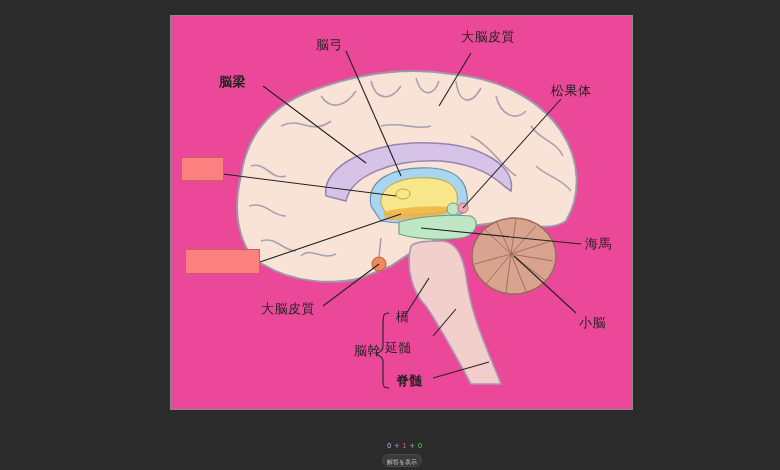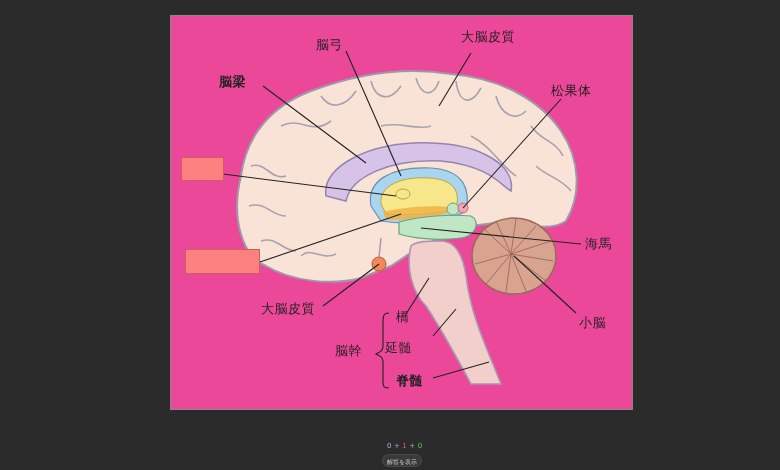--- a/index.html
+++ b/index.html
@@ -112,21 +112,21 @@
     <path d="M218,297 C212,297 212,300 212,310 L212,330 C212,336 208,336 205,338 C208,340 212,340 212,346 L212,365 C212,372 214,372 218,372" fill="none" stroke="#222" stroke-width="1.1"></path>
   </svg>
 
   <div class="label" style="left:145px;top:20px;">脳弓</div>
   <div class="label" style="left:290px;top:12px;">大脳皮質</div>
   <div class="label" style="left:48px;top:57px;font-weight:bold;">脳梁</div>
   <div class="label" style="left:380px;top:66px;">松果体</div>
   <div class="label" style="left:414px;top:219px;text-align:center;">海馬</div>
   <div class="label" style="left:90px;top:284px;">大脳皮質</div>
   <div class="label" style="left:408px;top:298px;">小脳</div>
-  <div class="label" style="left:164px;top:326px;">脳幹</div>
+  <div class="label" style="left:183px;top:326px;">脳幹</div>
   <div class="label" style="left:225px;top:292px;">橋</div>
   <div class="label" style="left:214px;top:323px;">延髄</div>
   <div class="label" style="left:225px;top:356px;font-weight:bold;">脊髄</div>
 
   <div class="blank" style="left:10px;top:141px;width:43px;height:24px;"></div>
   <div class="blank" style="left:14px;top:233px;width:75px;height:25px;"></div>
 </div>
 
 <div class="counter">
   <span style="color:#9fb8e0">0</span><span>+</span><span style="color:#e06060">1</span><span>+</span><span style="color:#5fc060">0</span>

